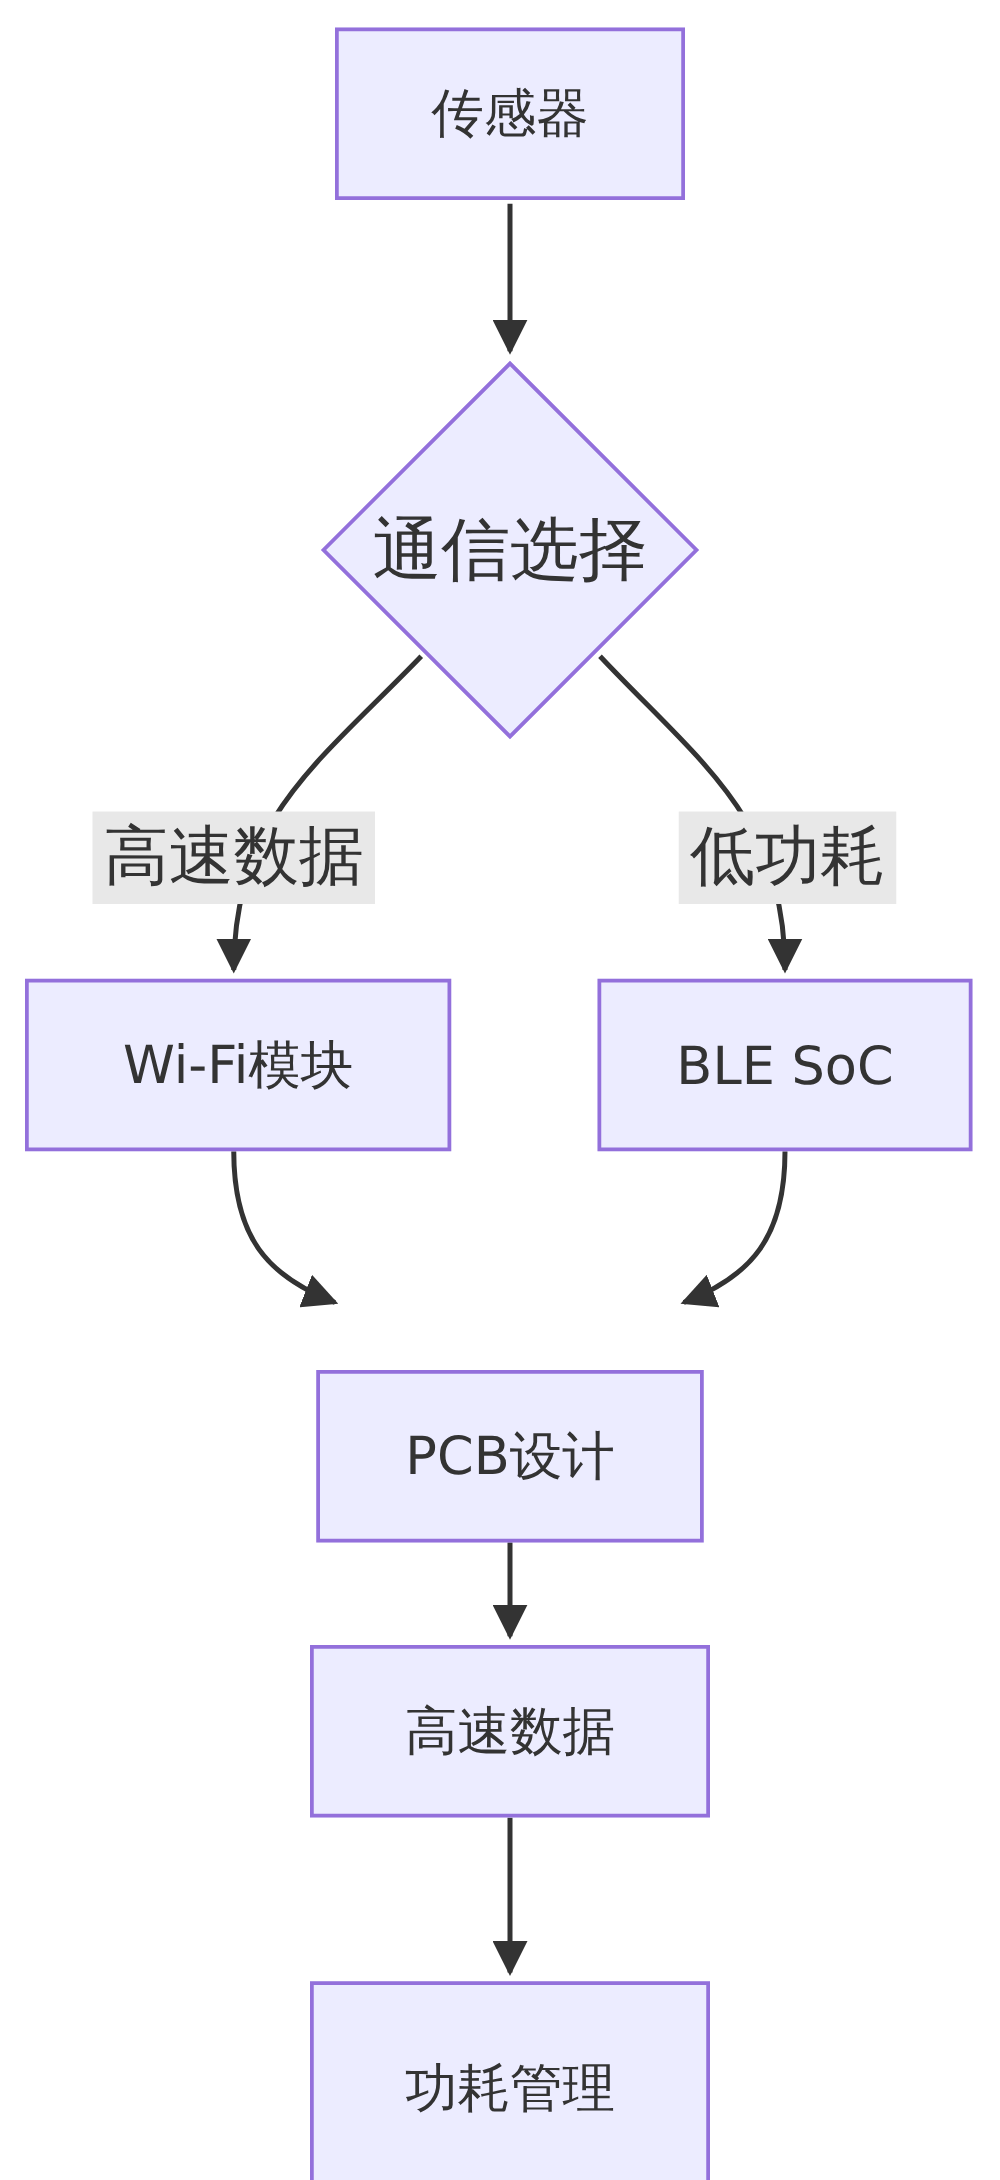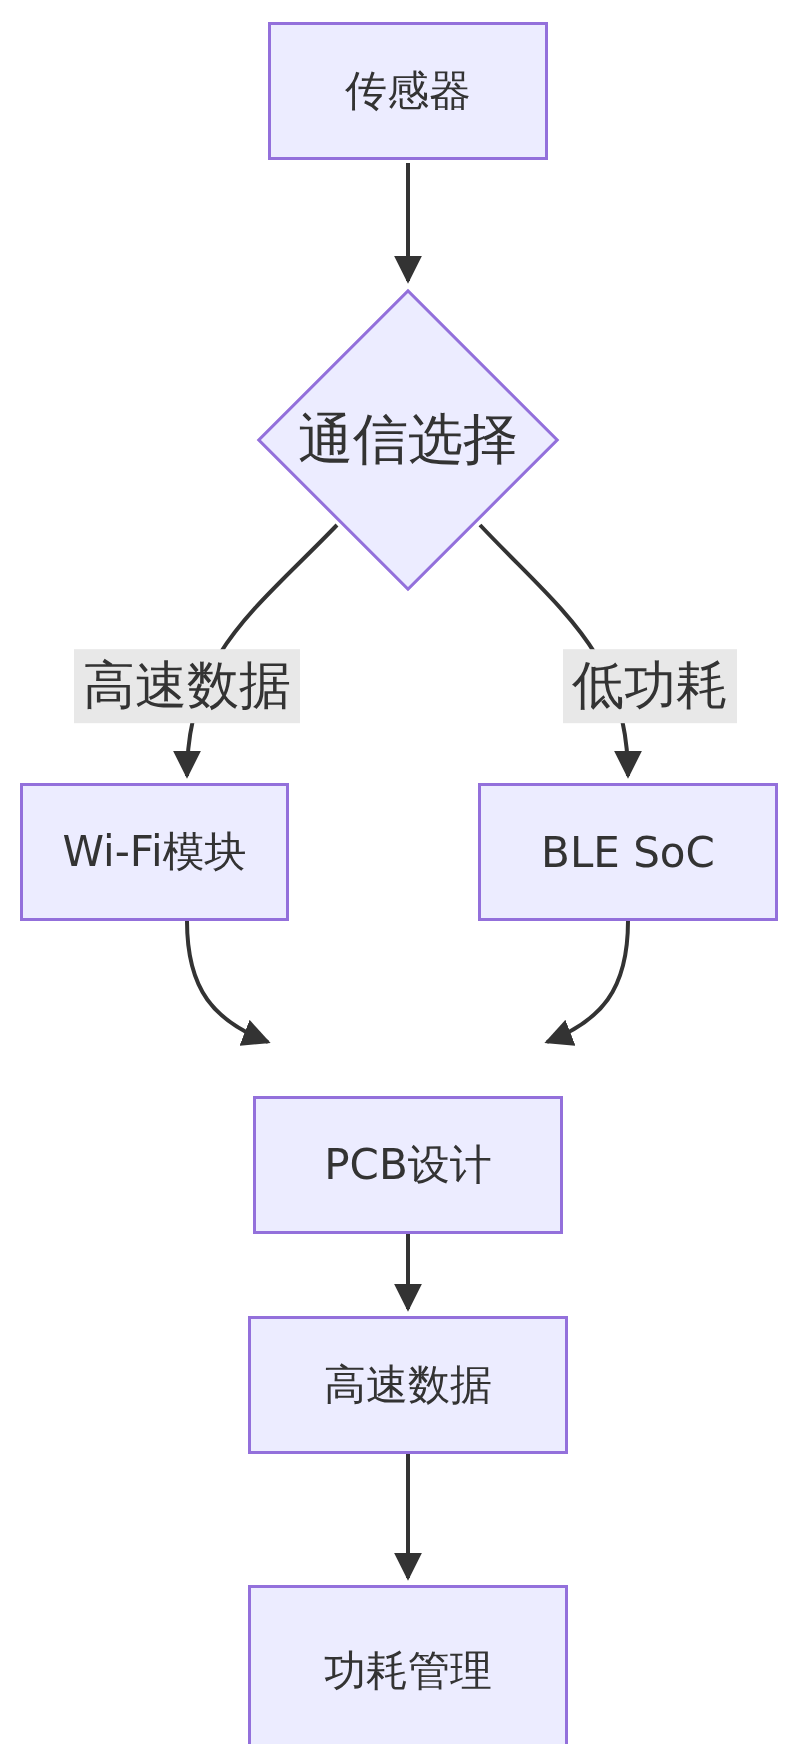--- a/index.html
+++ b/index.html
@@ -87,30 +87,30 @@
     <path class="edge" d="M337,525 C255,610 187,655 187,776" marker-end="url(#arrowhead)"></path>
     <path class="edge" d="M480,525 C560,610 628,655 628,776" marker-end="url(#arrowhead)"></path>
     <path class="edge" d="M187,921 C187,990 214,1021 268,1042" marker-end="url(#arrowhead)"></path>
     <path class="edge" d="M628,921 C628,990 601,1021 547,1042" marker-end="url(#arrowhead)"></path>
     <path class="edge" d="M408,1186 L408,1309" marker-end="url(#arrowhead)"></path>
     <path class="edge" d="M408,1454 L408,1578" marker-end="url(#arrowhead)"></path>
   </svg>
 
   <div class="edge-label" style="left:187px; top:686px;">高速数据</div>
 
-  <div class="edge-label" style="left:650px; top:686px;">低功耗</div>
+  <div class="edge-label" style="left:630px; top:686px;">低功耗</div>
 
   <div class="node" style="left:268px; top:22px; width:280px; height:138px;">
     <span>传感器</span>
   </div>
 
   <div class="diamond-shape"></div>
   <div class="diamond-label">通信选择</div>
 
-  <div class="node" style="left:20px; top:783px; width:269px; height:138px;">
+  <div class="node" style="left:20px; top:783px; width:341px; height:138px;">
     <span>Wi-Fi模块</span>
   </div>
 
   <div class="node" style="left:478px; top:783px; width:300px; height:138px;">
     <span>BLE SoC</span>
   </div>
 
   <div class="node" style="left:253px; top:1096px; width:310px; height:138px;">
     <span>PCB设计</span>
   </div>

